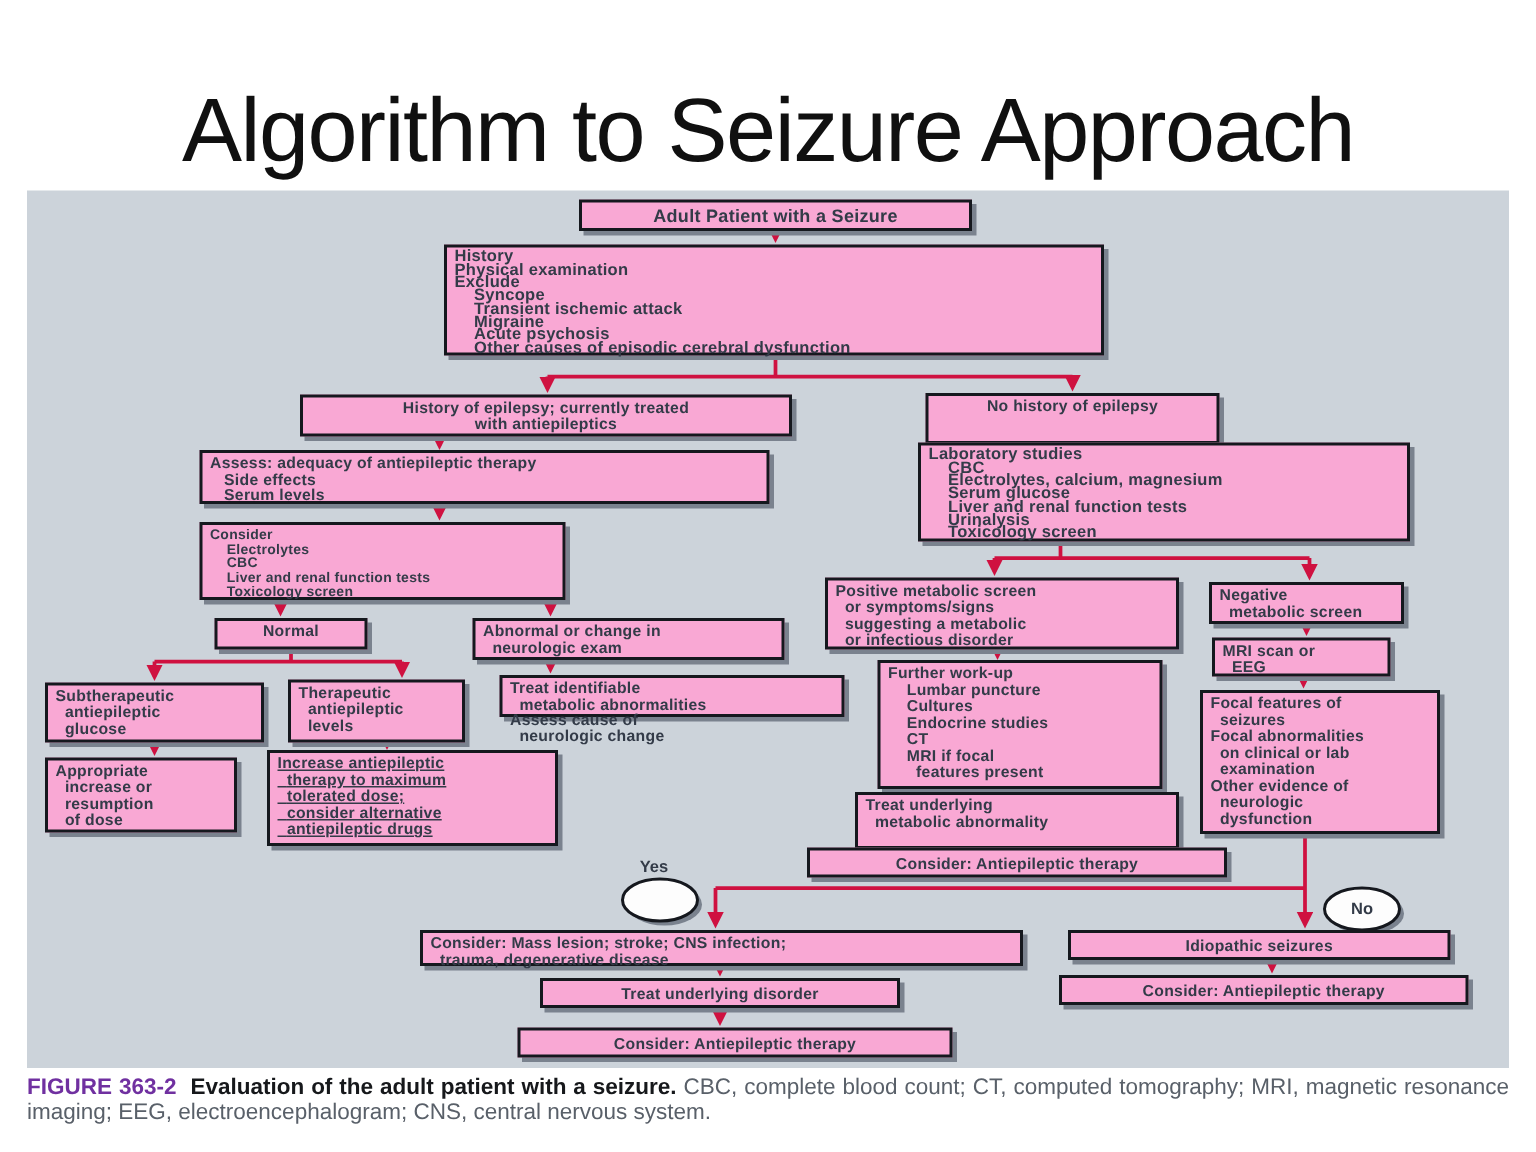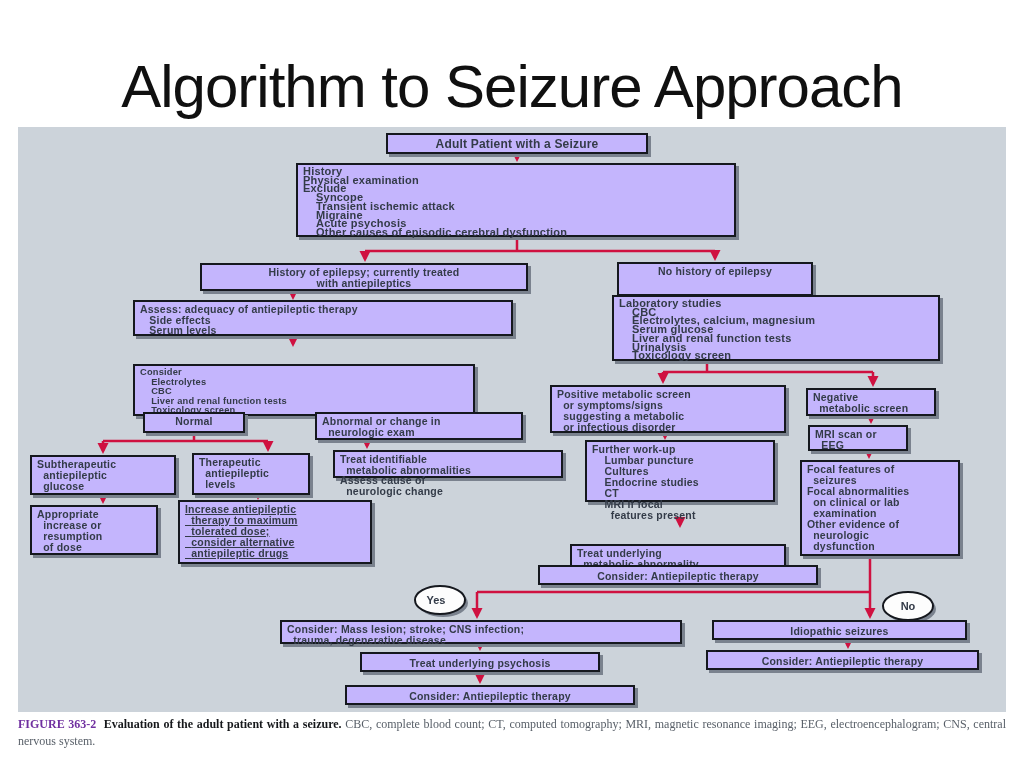--- a/index.html
+++ b/index.html
@@ -9,38 +9,38 @@
   }
   *{margin:0;padding:0;box-sizing:border-box;}
   html,body{background:#fff;}
   .slide{position:relative;width:1024px;height:768px;background:#ffffff;overflow:hidden;
          font-family:"Liberation Sans",sans-serif;}
   .title{position:absolute;top:52px;left:0;width:1024px;text-align:center;
          font-size:60px;font-weight:400;letter-spacing:-1px;color:#101010;}
   .panel{position:absolute;left:18px;top:127px;width:988px;height:585px;
          background:var(--panel-bg);}
   .panel svg{position:absolute;left:0;top:0;}
-  .node{position:absolute;background:#c4b5fd;border:2px solid var(--box-border);
+  .node{position:absolute;background:#f9a8d4;border:2px solid var(--box-border);
         box-shadow:3px 3px 0 var(--box-shadow);color:var(--box-text);
         font-size:10.5px;line-height:11px;font-weight:700;letter-spacing:.2px;
         padding:2px 5px;white-space:pre-wrap;text-align:left;overflow:visible;}
   .c{text-align:center;}
   .lg{font-size:12px;line-height:14px;}
   .small{font-size:11px;line-height:8.7px;}
   .med{font-size:9.3px;line-height:9.6px;}
   .tight{line-height:10.5px;}
   .p{stroke:var(--arrow);stroke-width:2.5;fill:none;}
   .a{stroke:var(--arrow);stroke-width:2.5;fill:none;}
   .ah{fill:var(--arrow);}
   .oval{fill:#fdfdfd;stroke:var(--box-border);stroke-width:2;}
   .oval-shadow{fill:var(--box-shadow);stroke:none;}
   .oval-label{position:absolute;color:var(--box-text);font-size:11px;font-weight:700;
         text-align:center;line-height:28px;}
-  .caption{position:absolute;left:18px;top:716px;width:988px;font-size:12px;
-        line-height:17px;color:var(--caption-rest);text-align:justify;font-family:Liberation Serif, serif;}
+  .caption{position:absolute;left:18px;top:716px;width:988px;font-size:15px;
+        line-height:17px;color:var(--caption-rest);text-align:justify;}
   .caption .fig{color:var(--fig-label);font-weight:700;}
   .caption .bold{color:var(--caption-bold);font-weight:700;}
 </style>
 </head>
 <body>
 
 <div class="slide">
   <h1 class="title">Algorithm to Seizure Approach</h1>
 
   <div class="panel">
@@ -105,47 +105,47 @@
     <div class="node tight" style="left:115px;top:173px;width:380px;height:36px;">Assess: adequacy of antiepileptic therapy
    Side effects
    Serum levels</div>
     <div class="node small" style="left:594px;top:168px;width:328px;height:66px;">Laboratory studies
     CBC
     Electrolytes, calcium, magnesium
     Serum glucose
     Liver and renal function tests
     Urinalysis
     Toxicology screen</div>
-    <div class="node med" style="left:115px;top:221px;width:342px;height:52px;margin-top:16px;">Consider
+    <div class="node med" style="left:115px;top:221px;width:244px;height:52px;">Consider
     Electrolytes
     CBC
     Liver and renal function tests
     Toxicology screen</div>
     <div class="node c" style="left:125px;top:285px;width:102px;height:21px;">Normal</div>
     <div class="node tight" style="left:297px;top:285px;width:208px;height:28px;">Abnormal or change in
   neurologic exam</div>
     <div class="node" style="left:532px;top:258px;width:236px;height:48px;">Positive metabolic screen
   or symptoms/signs
   suggesting a metabolic
   or infectious disorder</div>
     <div class="node tight" style="left:788px;top:261px;width:130px;height:28px;">Negative
   metabolic screen</div>
-    <div class="node tight" style="left:790px;top:298px;width:100px;height:26px;">MRI scan or
+    <div class="node tight" style="left:790px;top:298px;width:119px;height:26px;">MRI scan or
   EEG</div>
     <div class="node" style="left:12px;top:328px;width:146px;height:40px;">Subtherapeutic
   antiepileptic
   glucose</div>
     <div class="node" style="left:174px;top:326px;width:118px;height:42px;">Therapeutic
   antiepileptic
   levels</div>
     <div class="node tight" style="left:315px;top:323px;width:230px;height:28px;">Treat identifiable
   metabolic abnormalities
 Assess cause of
   neurologic change</div>
-    <div class="node" style="left:567px;top:313px;width:190px;height:62px;">Further work-up
+    <div class="node" style="left:567px;top:313px;width:190px;height:86px;">Further work-up
     Lumbar puncture
     Cultures
     Endocrine studies
     CT
     MRI if focal
       features present</div>
     <div class="node" style="left:782px;top:333px;width:160px;height:96px;">Focal features of
   seizures
 Focal abnormalities
   on clinical or lab
@@ -155,28 +155,28 @@
   dysfunction</div>
     <div class="node" style="left:12px;top:378px;width:128px;height:50px;">Appropriate
   increase or
   resumption
   of dose</div>
     <div class="node" style="left:160px;top:373px;width:194px;height:64px;text-decoration:underline;">Increase antiepileptic
   therapy to maximum
   tolerated dose;
   consider alternative
   antiepileptic drugs</div>
-    <div class="node tight" style="left:552px;top:417px;width:216px;height:26px;">Treat underlying
+    <div class="node tight" style="left:552px;top:401px;width:216px;height:38px;">Treat underlying
   metabolic abnormality</div>
     <div class="node c" style="left:520px;top:438px;width:280px;height:20px;line-height:14px;">Consider: Antiepileptic therapy</div>
     <div class="node tight" style="left:262px;top:493px;width:402px;height:24px;">Consider: Mass lesion; stroke; CNS infection;
   trauma, degenerative disease</div>
     <div class="node c" style="left:694px;top:493px;width:255px;height:20px;line-height:14px;">Idiopathic seizures</div>
-    <div class="node c" style="left:342px;top:525px;width:240px;height:20px;line-height:14px;">Treat underlying psychosis</div>
+    <div class="node c" style="left:342px;top:525px;width:240px;height:20px;line-height:14px;">Treat underlying disorder</div>
     <div class="node c" style="left:327px;top:558px;width:290px;height:20px;line-height:14px;">Consider: Antiepileptic therapy</div>
     <div class="node c" style="left:688px;top:523px;width:273px;height:20px;line-height:14px;">Consider: Antiepileptic therapy</div>
 
-    <div class="oval-label" style="left:397px;top:459px;width:42px;height:28px;">Yes</div>
+    <div class="oval-label" style="left:397px;top:437px;width:42px;height:28px;">Yes</div>
     <div class="oval-label" style="left:865px;top:465px;width:50px;height:28px;">No</div>
   </div>
 
   <p class="caption"><span class="fig">FIGURE 363-2</span>&nbsp; <span class="bold">Evaluation of the adult patient with a seizure.</span> <span>CBC, complete blood count; CT, computed tomography; MRI, magnetic resonance imaging; EEG, electroencephalogram; CNS, central nervous system.</span></p>
 </div>
 
 </body></html>

